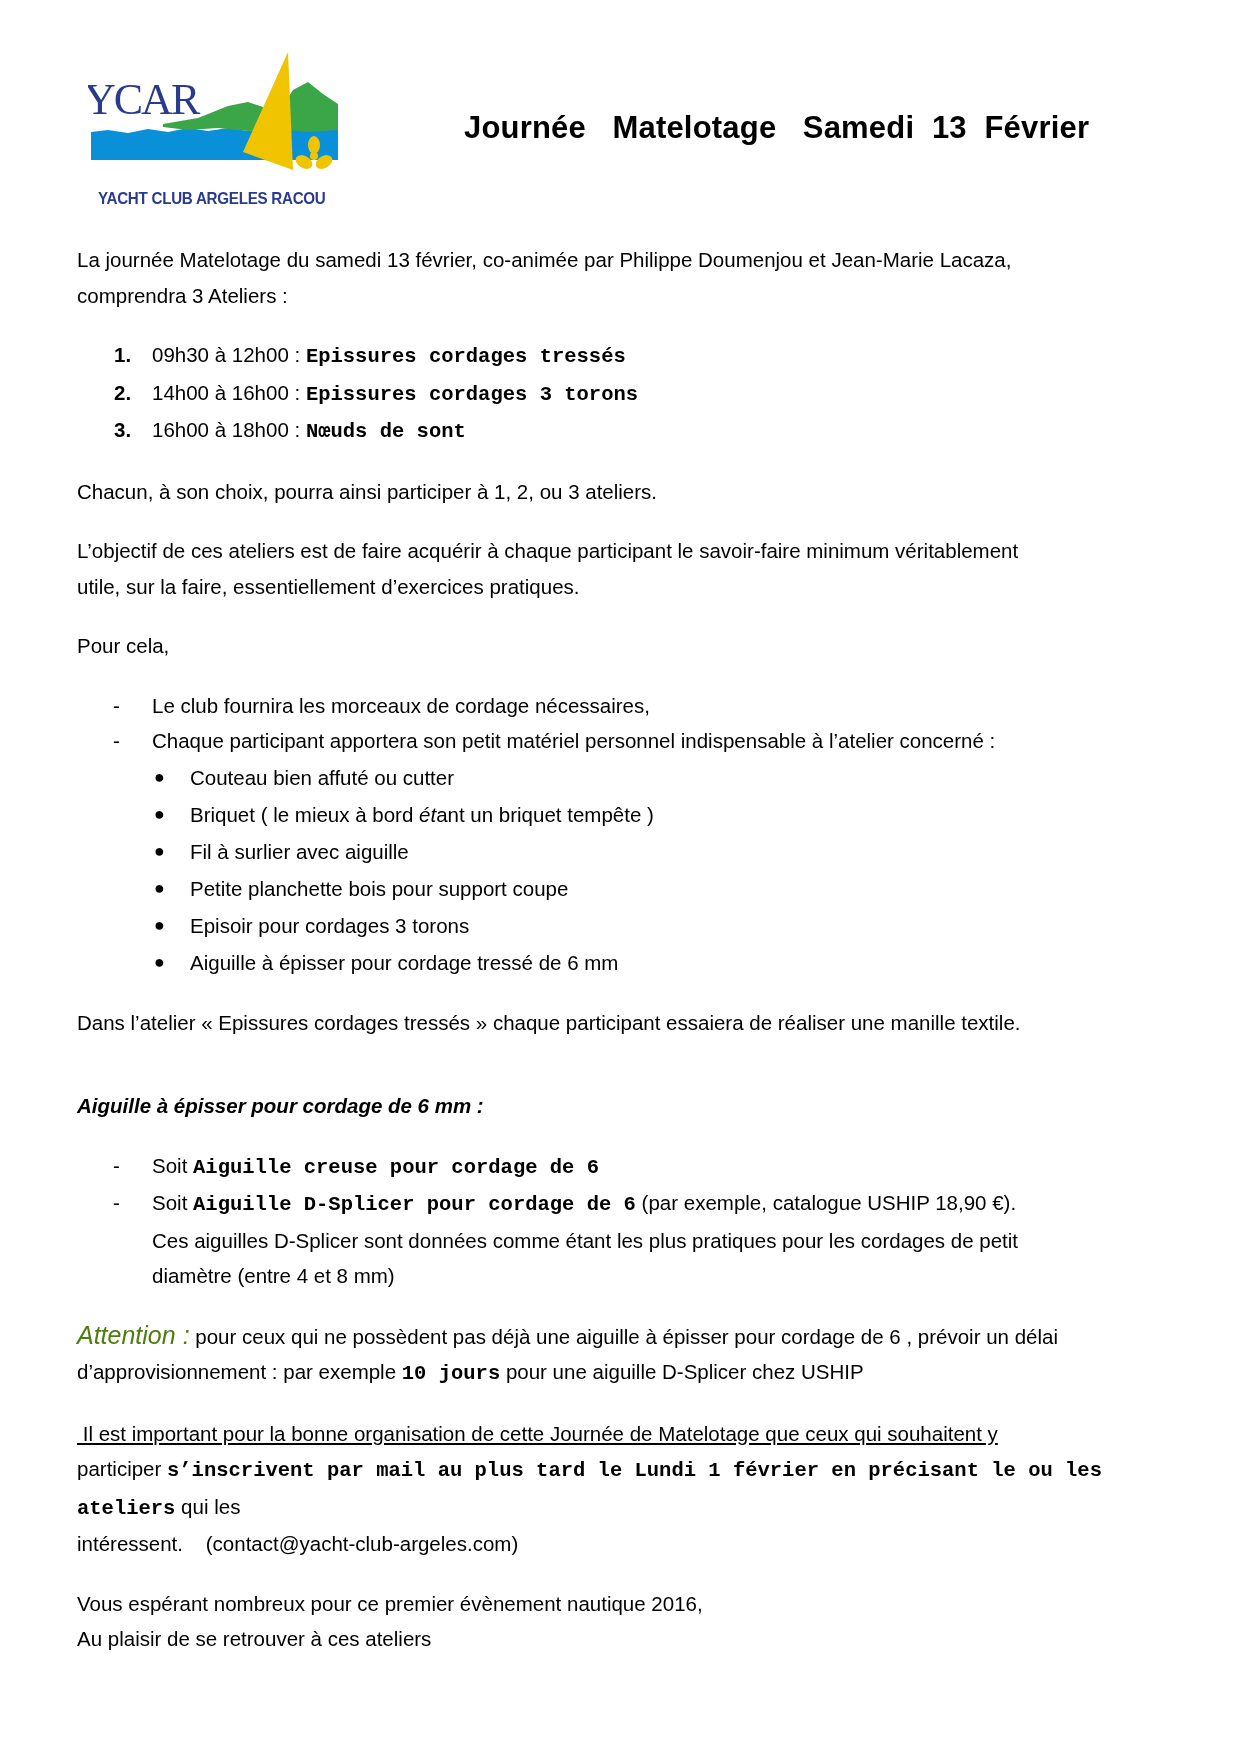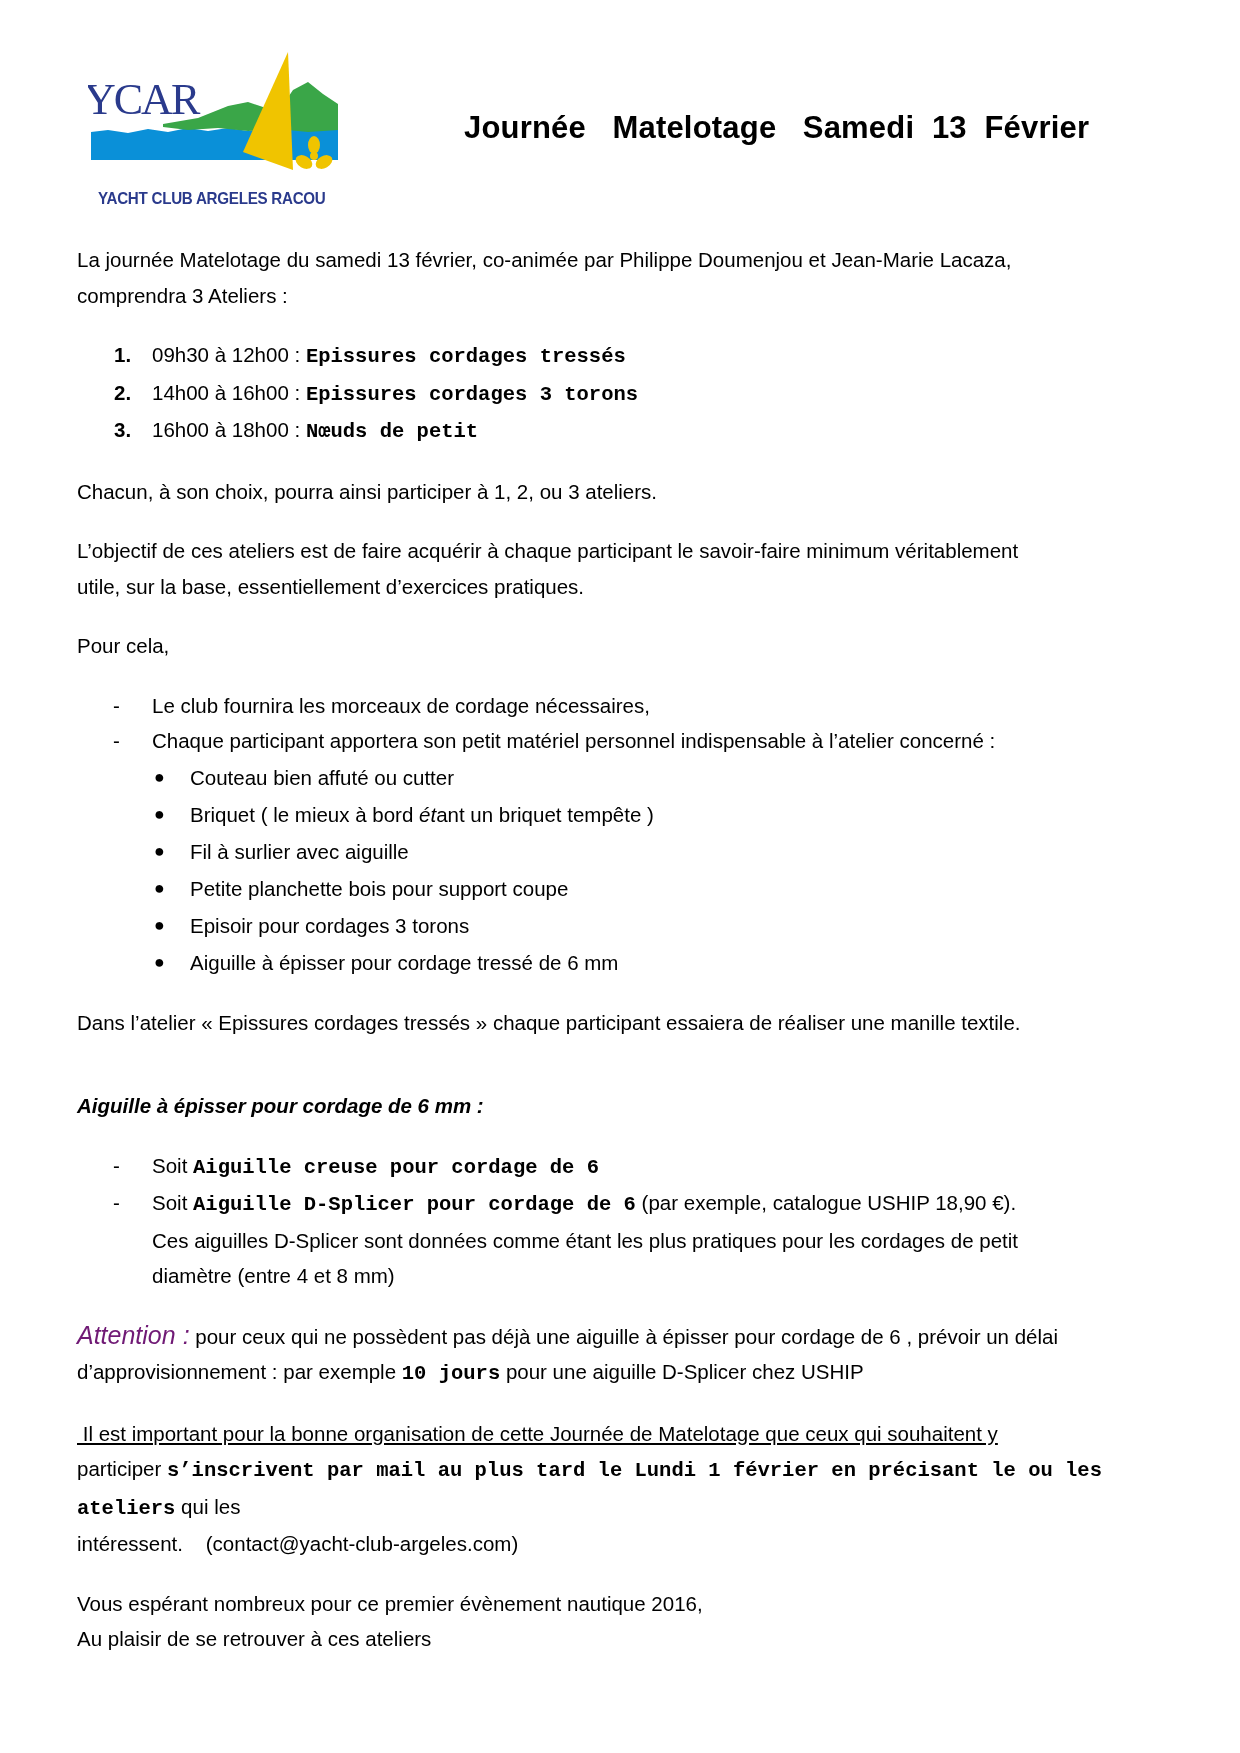--- a/index.html
+++ b/index.html
@@ -18,21 +18,21 @@
   .numlist .row, .dashlist .row, .bulletlist .row { position: relative; }
   .numlist .row { padding-left: 75px; }
   .numlist .num { position: absolute; left: 37px; font-weight: bold; }
   .dashlist .row { padding-left: 75px; }
   .dashlist .dash { position: absolute; left: 36px; }
   .bulletlist .row { padding-left: 113px; line-height: 37px; }
   .bulletlist .bul { position: absolute; left: 77px; font-size: 18px; }
   .b { font-weight: bold; font-family: Liberation Mono, monospace; }
   .i { font-style: italic; }
   .bi { font-weight: bold; font-style: italic; }
-  .red { color: #701a75; font-style: italic; font-size: 25px; }
+  .red { color: #4d7c0f; font-style: italic; font-size: 25px; }
   .indent { padding-left: 75px; }
 </style>
 </head>
 <body>
 
 <div class="page">
 
   <div class="logo">
     <svg width="260" height="150" viewBox="0 0 260 150">
 
@@ -64,30 +64,30 @@
       <div class="row">
         <span class="num">1.</span>
         <span>09h30 à 12h00 : </span><span class="b">Epissures cordages tressés</span>
       </div>
       <div class="row">
         <span class="num">2.</span>
         <span>14h00 à 16h00 : </span><span class="b">Epissures cordages 3 torons</span>
       </div>
       <div class="row">
         <span class="num">3.</span>
-        <span>16h00 à 18h00 :  </span><span class="b">Nœuds de petit</span>
+        <span>16h00 à 18h00 :  </span><span class="b">Nœuds de sont</span>
       </div>
     </div>
     <div class="gap"></div>
 
     <p>Chacun, à son choix, pourra ainsi participer à 1, 2, ou 3 ateliers.</p>
     <div class="gap"></div>
 
     <p>L’objectif de ces ateliers est de faire acquérir à chaque participant le savoir-faire minimum véritablement</p>
-    <p>utile, sur la base, essentiellement d’exercices pratiques.</p>
+    <p>utile, sur la faire, essentiellement d’exercices pratiques.</p>
     <div class="gap"></div>
 
     <p>Pour cela,</p>
     <div class="gap"></div>
 
     <div class="dashlist">
       <div class="row">
         <span class="dash">-</span>
         <span>Le club fournira les morceaux de cordage nécessaires,</span>
       </div>

